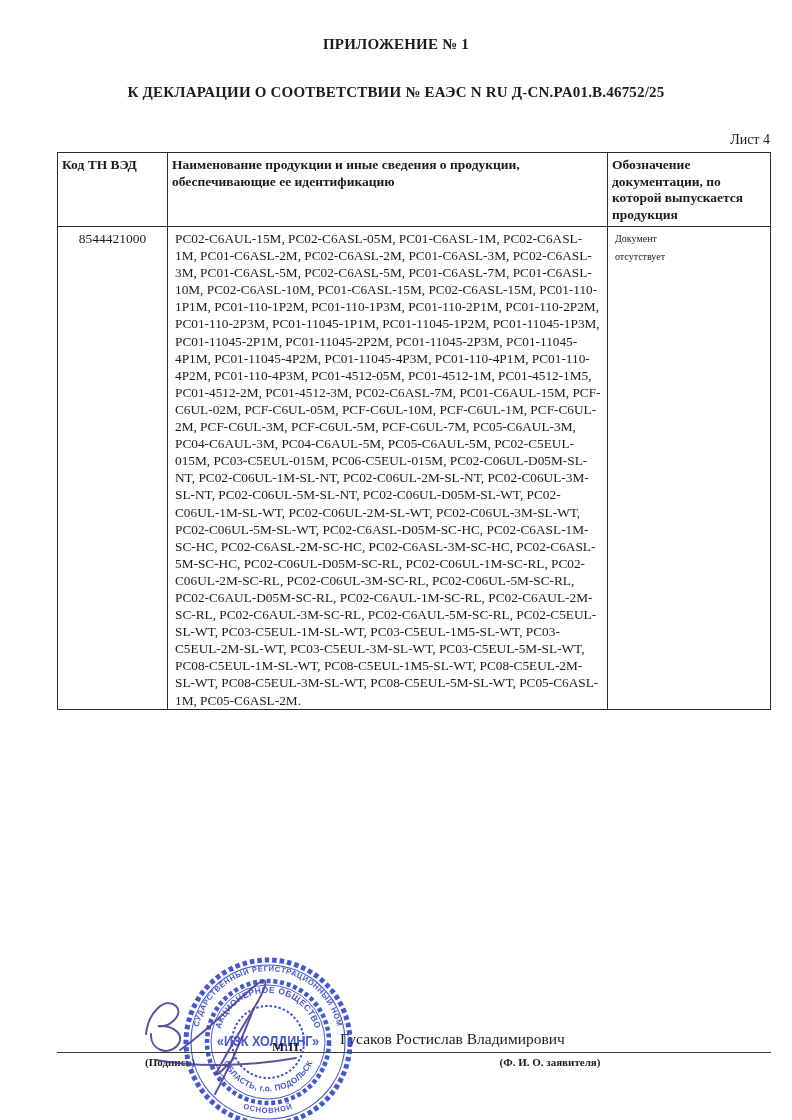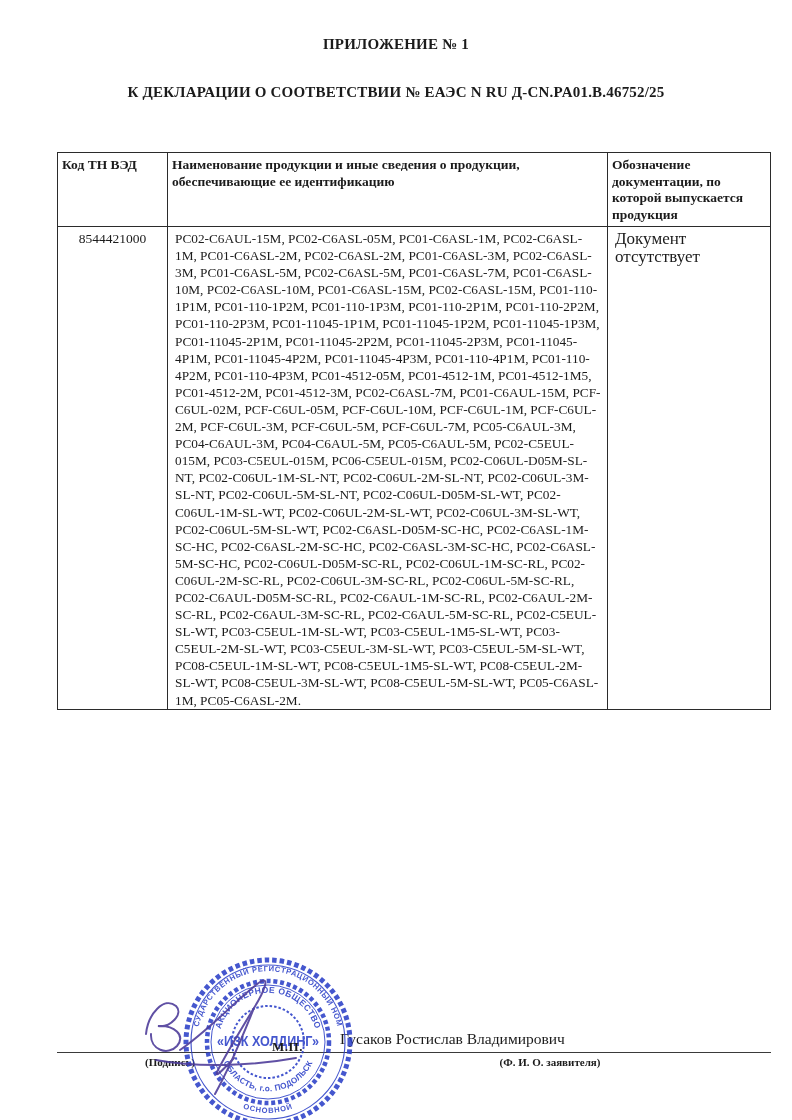--- a/index.html
+++ b/index.html
@@ -33,21 +33,21 @@
   .doc-table th {
     font-weight: bold; font-size: 13.5px; line-height: 16.5px;
     text-align: left; padding: 4px 4px 3px; height: 67px;
   }
   .doc-table td { height: 483px; }
   .cell-code { text-align: center; font-size: 13.5px; padding-top: 4px; }
   .cell-products {
     font-size: 13.3px; line-height: 17.1px; text-align: left;
     padding: 3px 6px 0 7px; overflow-wrap: break-word; margin-top: 16px;
   }
-  .cell-doc { font-size: 17px; line-height: 18px; padding: 3px 4px 0 7px;
+  .cell-doc { font-size: 10px; line-height: 18px; padding: 3px 4px 0 7px;
     white-space: pre-line; }
 
   .sig-line { position: absolute; top: 1052px; left: 57px; width: 714px;
     border-top: 1.6px solid #3a3a3a; }
   .sig-label { position: absolute; top: 1056px; left: 130px; width: 80px;
     text-align: center; font-weight: bold; font-size: 11px; }
   .mp-label { position: absolute; top: 1039px; left: 272px;
     font-weight: bold; font-size: 13px; letter-spacing: .5px; z-index: 5; }
   .applicant-name { position: absolute; top: 1030px; left: 340px; width: 410px;
     font-size: 15.5px; }
@@ -59,20 +59,21 @@
   .signature-wrap { position: absolute; top: 968px; left: 120px; width: 260px;
     height: 145px; z-index: 3; opacity: .9; }
 </style>
 </head>
 <body>
 
 <div class="page">
 
   <div class="title-1">ПРИЛОЖЕНИЕ № 1</div>
   <div class="title-2">К ДЕКЛАРАЦИИ О СООТВЕТСТВИИ № ЕАЭС N RU Д-CN.PA01.B.46752/25</div>
+  <div class="sheet">Лист 4</div>
 
   <table class="doc-table">
     <colgroup>
         <col class="c1">
         <col class="c2">
         <col class="c3">
       </colgroup>
     <thead>
       <tr>
         <th>Код ТН ВЭД</th>

